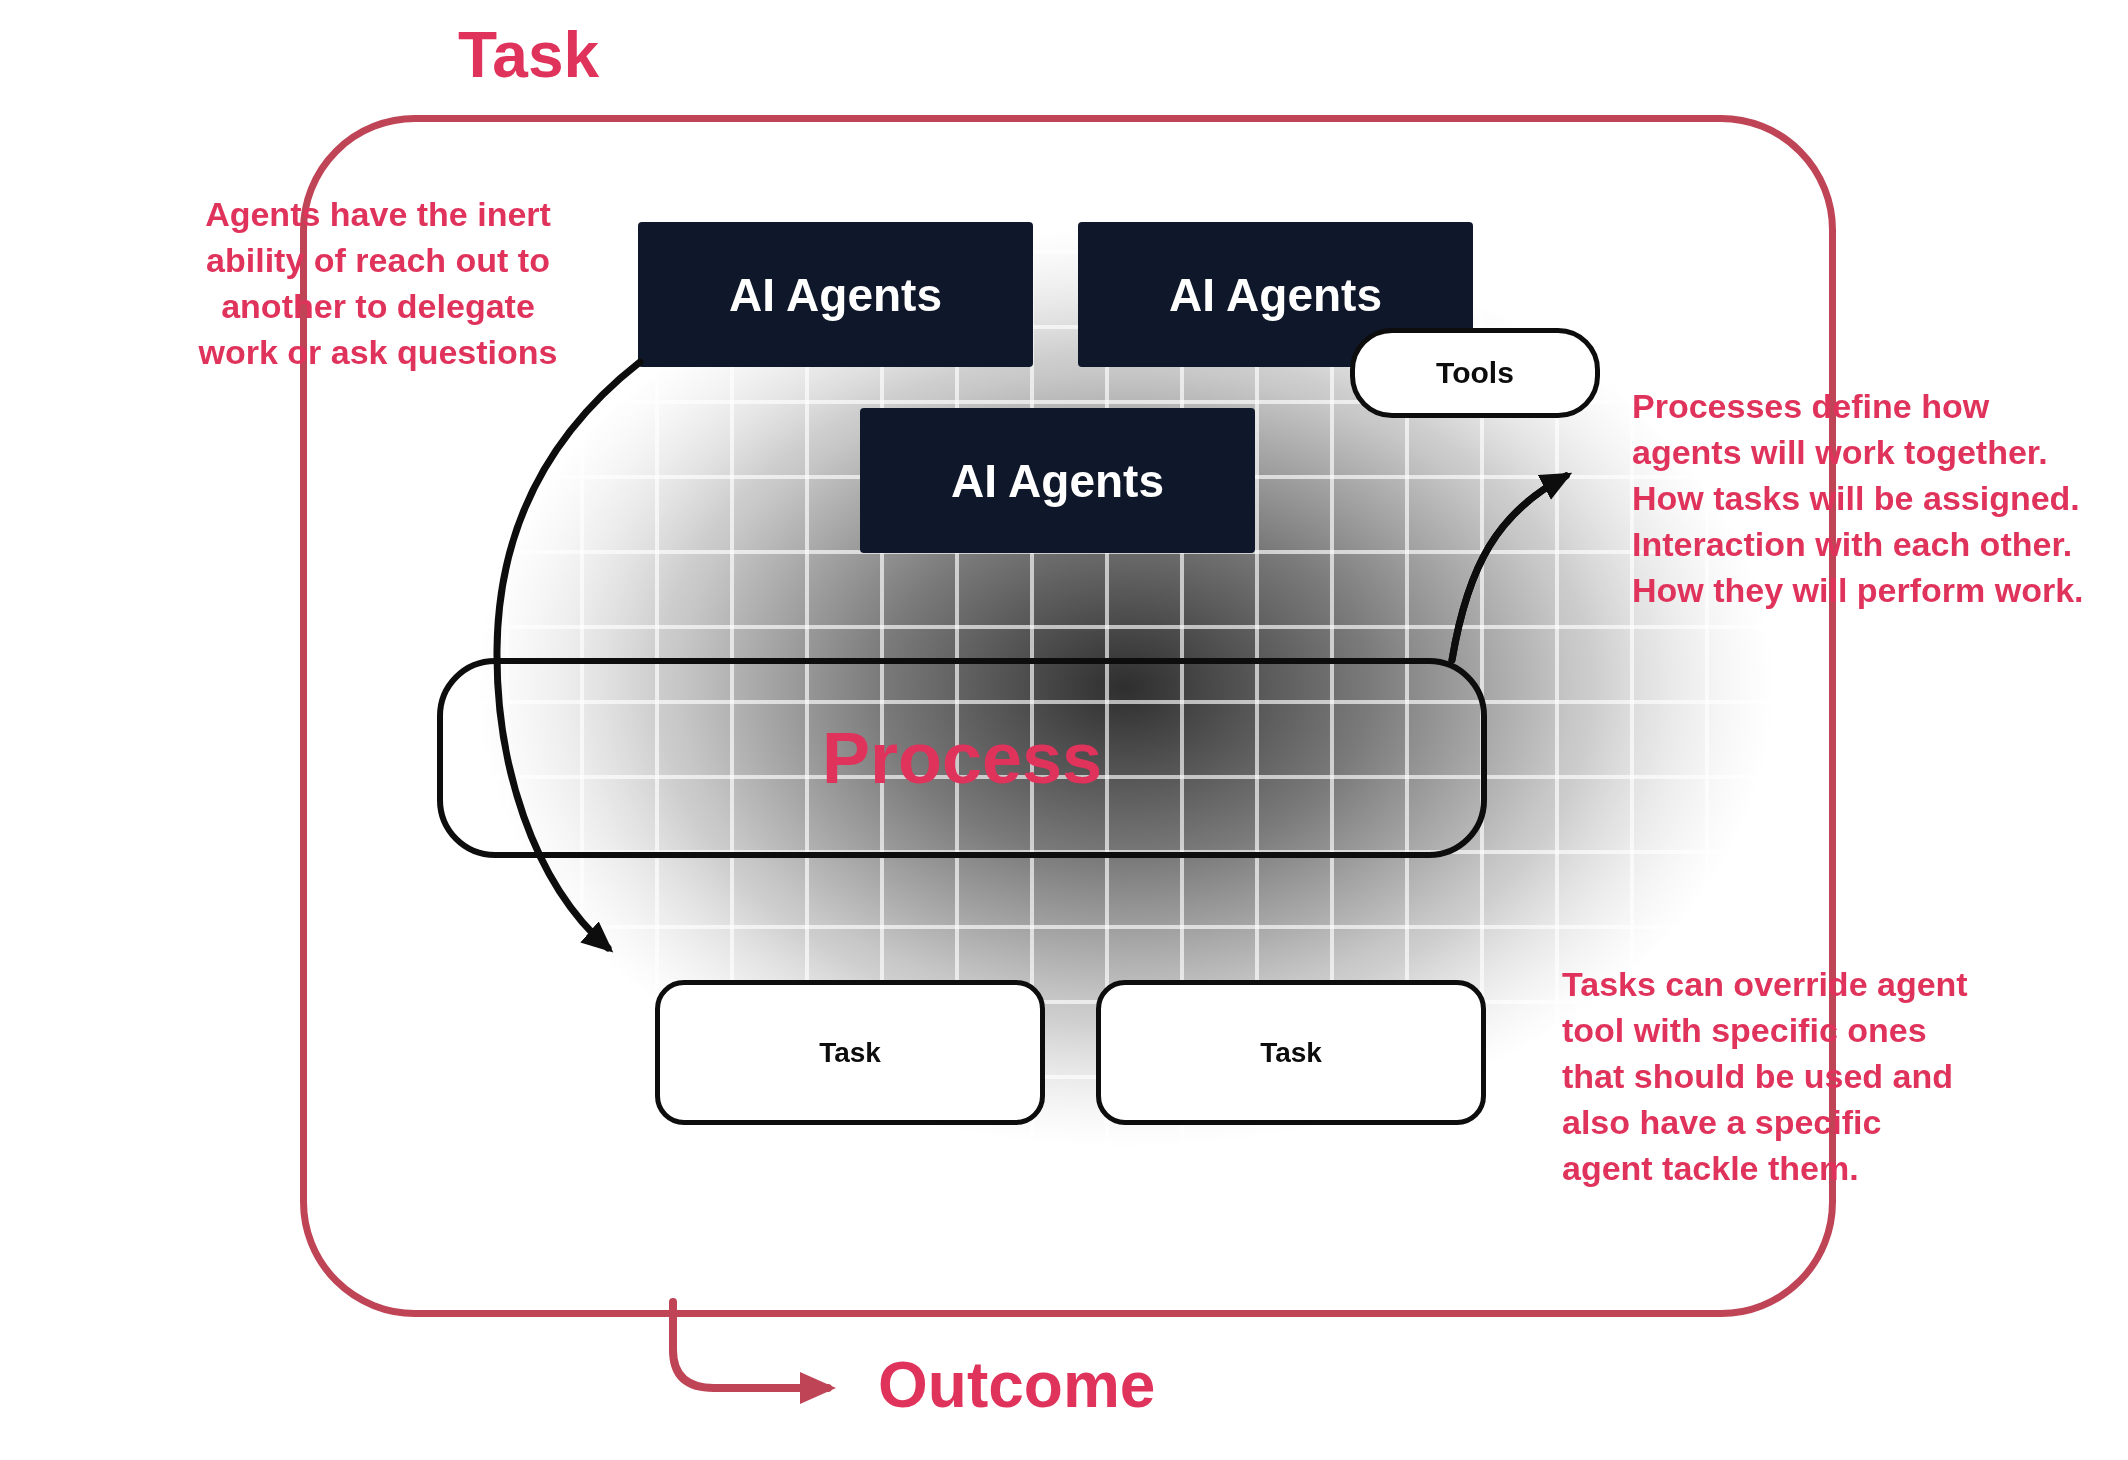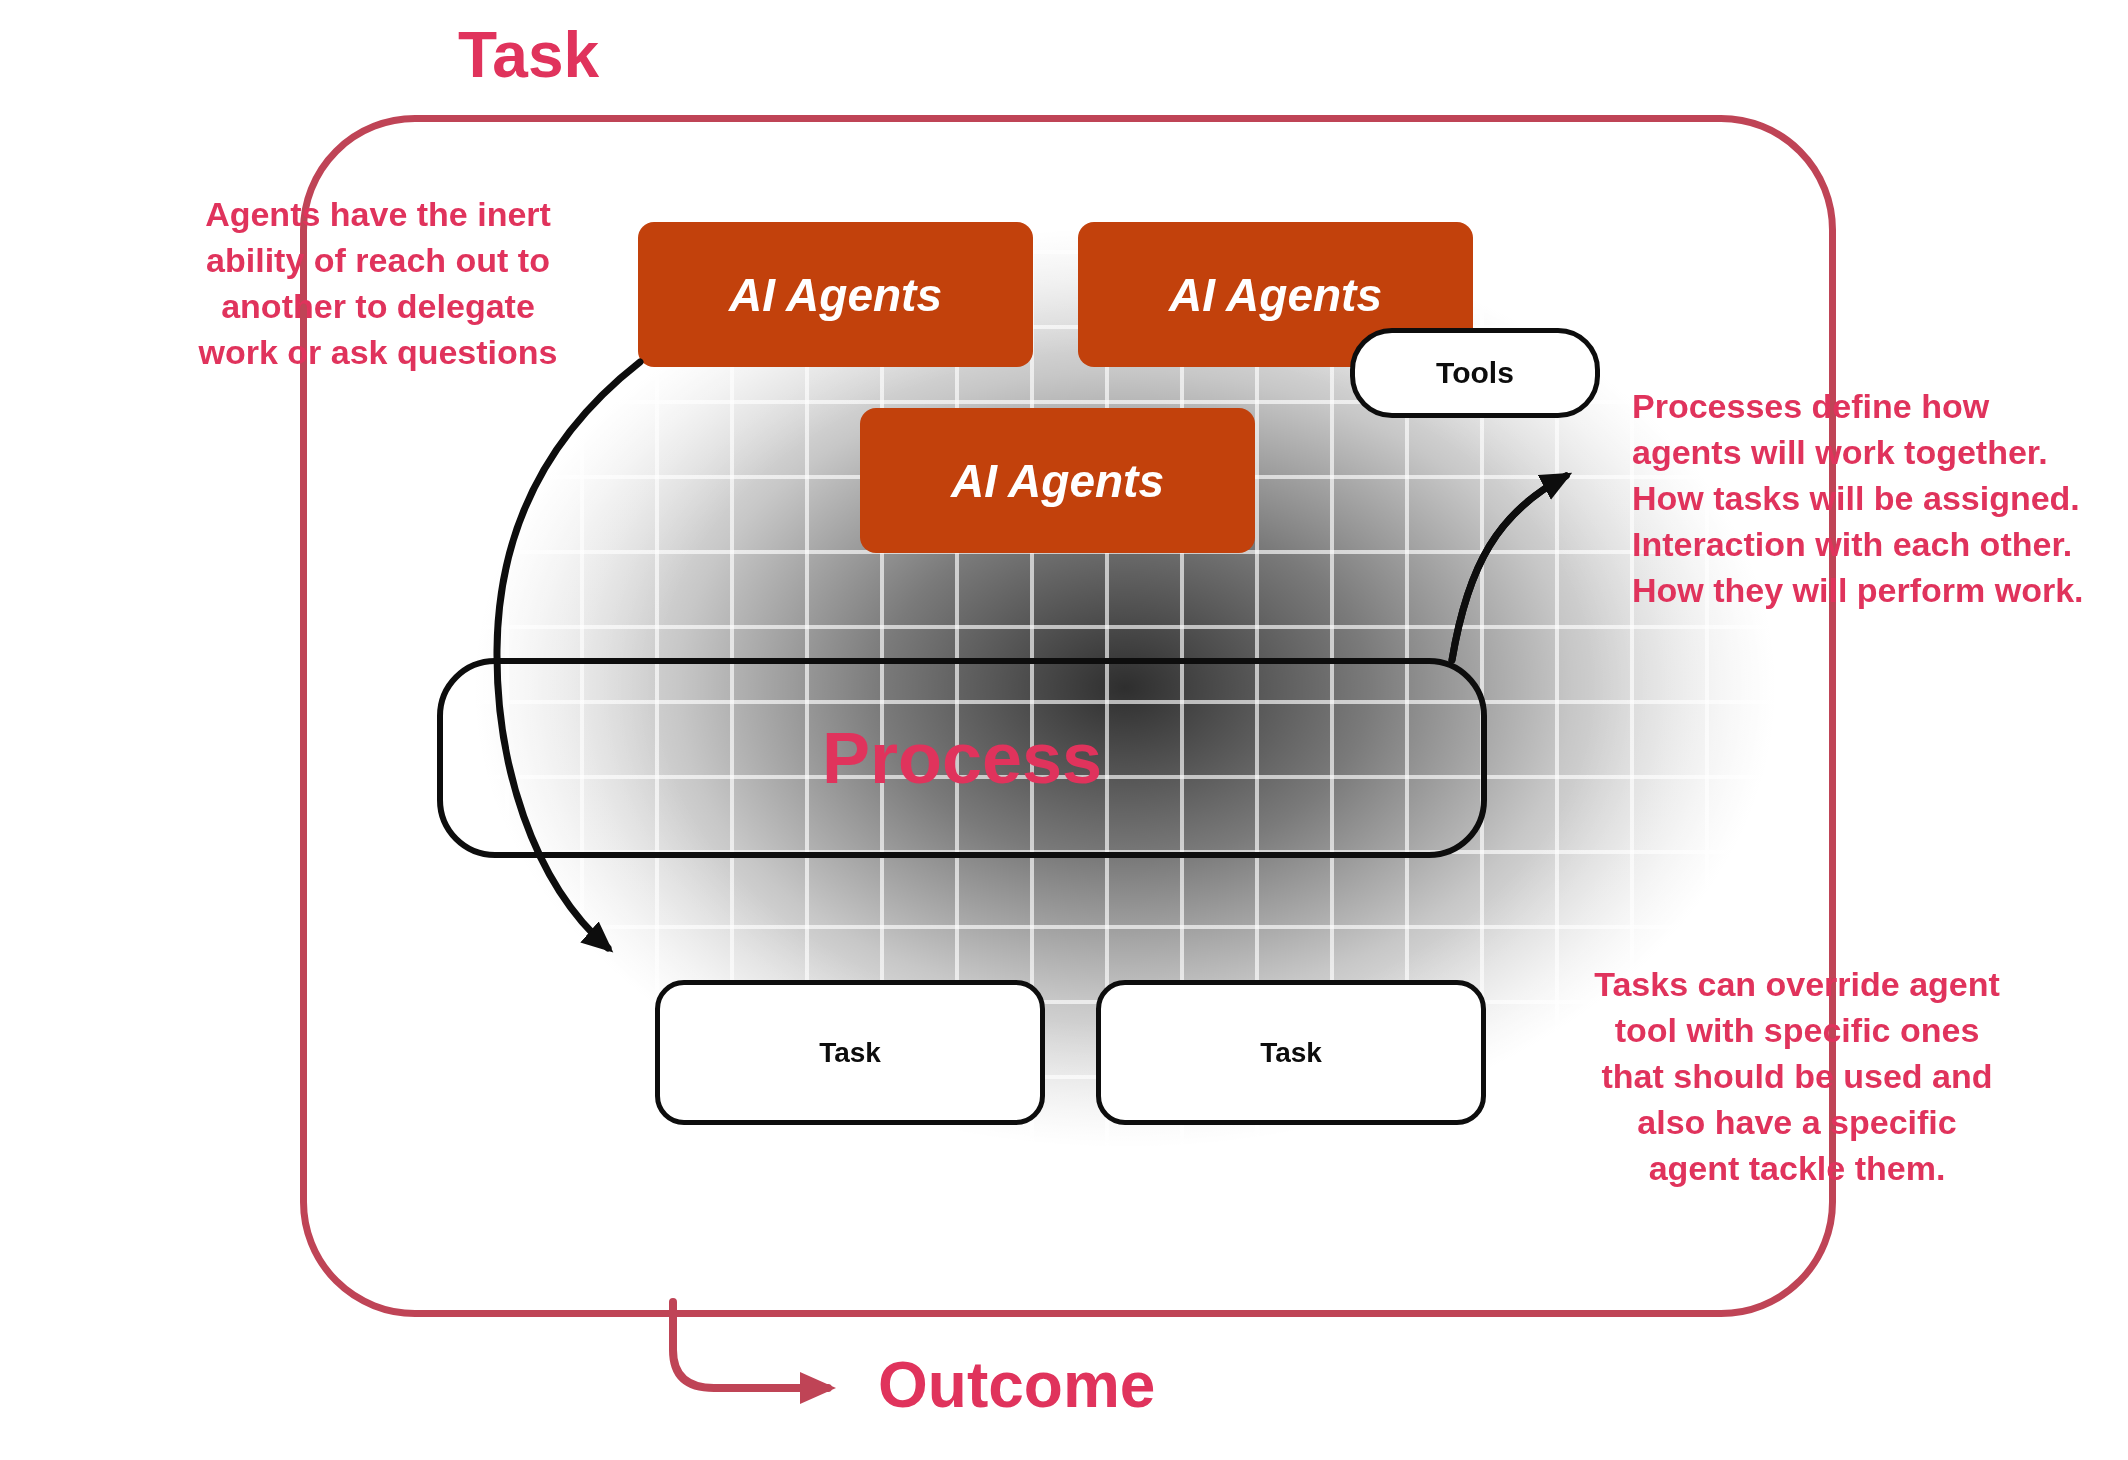--- a/index.html
+++ b/index.html
@@ -73,26 +73,25 @@
   
   .node {
     position: absolute;
     display: flex;
     align-items: center;
     justify-content: center;
     box-sizing: border-box;
     z-index: 4;
   }
   .node-black {
-    background: #c2410c;
+    background: #0f172a;
     color: #ffffff;
-    border-radius: 16px;
+    border-radius: 4px;
     font-size: 46px;
     font-weight: bold;
-    font-style: italic;
   }
   .node-white {
     background: #ffffff;
     color: #0d0d0d;
     border: 5px solid #0d0d0d;
     border-radius: 29px;
     font-size: 28px;
     font-weight: bold;
   }
   #ai-agents-1 { left: 638px;  top: 222px; width: 395px; height: 145px; }
@@ -132,21 +131,21 @@
     position: absolute;
     color: #e0335c;
     font-size: 34px;
     font-weight: 600;
     line-height: 1.35;
     white-space: pre-line;
     z-index: 6;
   }
   #annot-agents  { left: 178px;  top: 192px;  width: 400px; text-align: center; }
   #annot-process { left: 1632px; top: 384px;  width: 500px; text-align: left; }
-  #annot-tasks   { left: 1562px; top: 962px;  width: 470px; text-align: center; }
+  #annot-tasks   { left: 1562px; top: 962px;  width: 470px; text-align: left; }
 
   
   .arrow-layer {
     position: absolute;
     left: 0; top: 0;
     width: 2128px; height: 1460px;
     z-index: 5;
     pointer-events: none;
   }
 </style>

